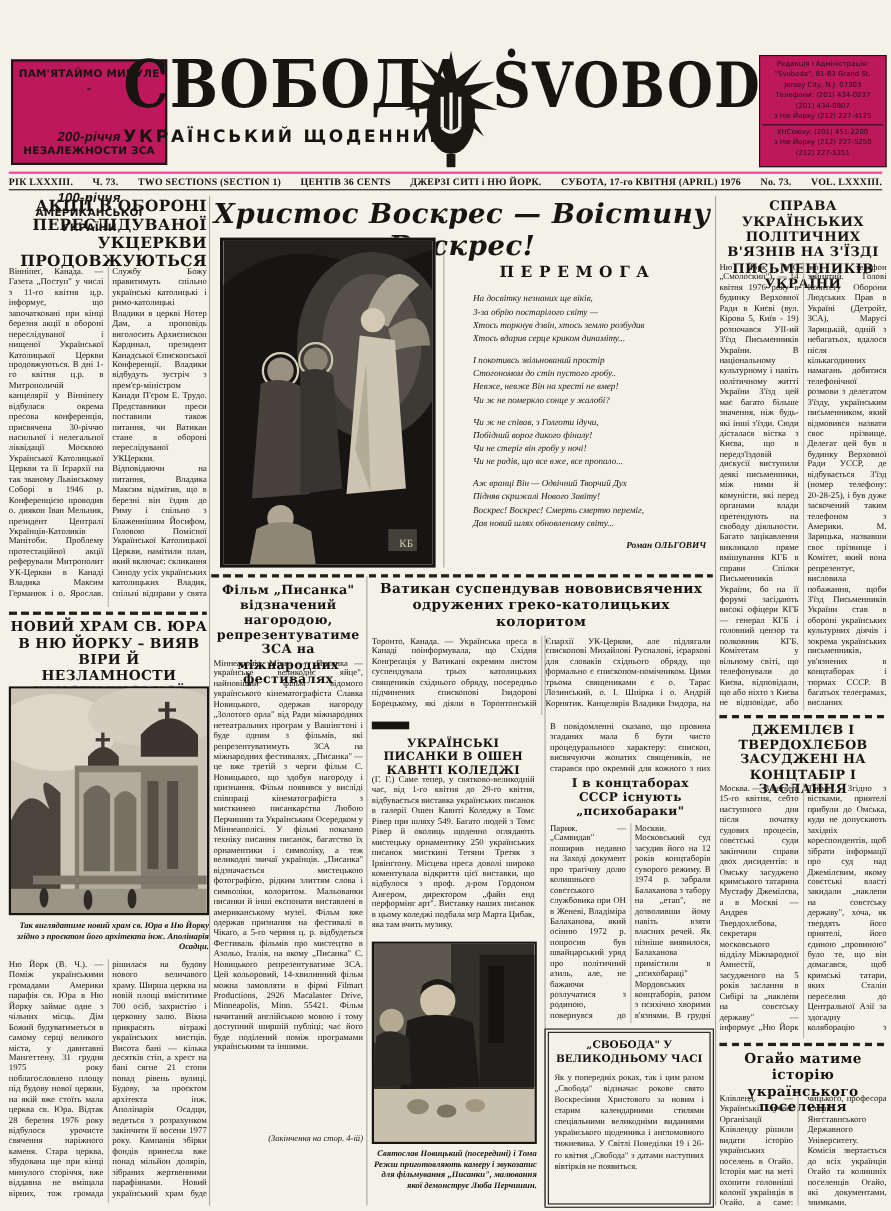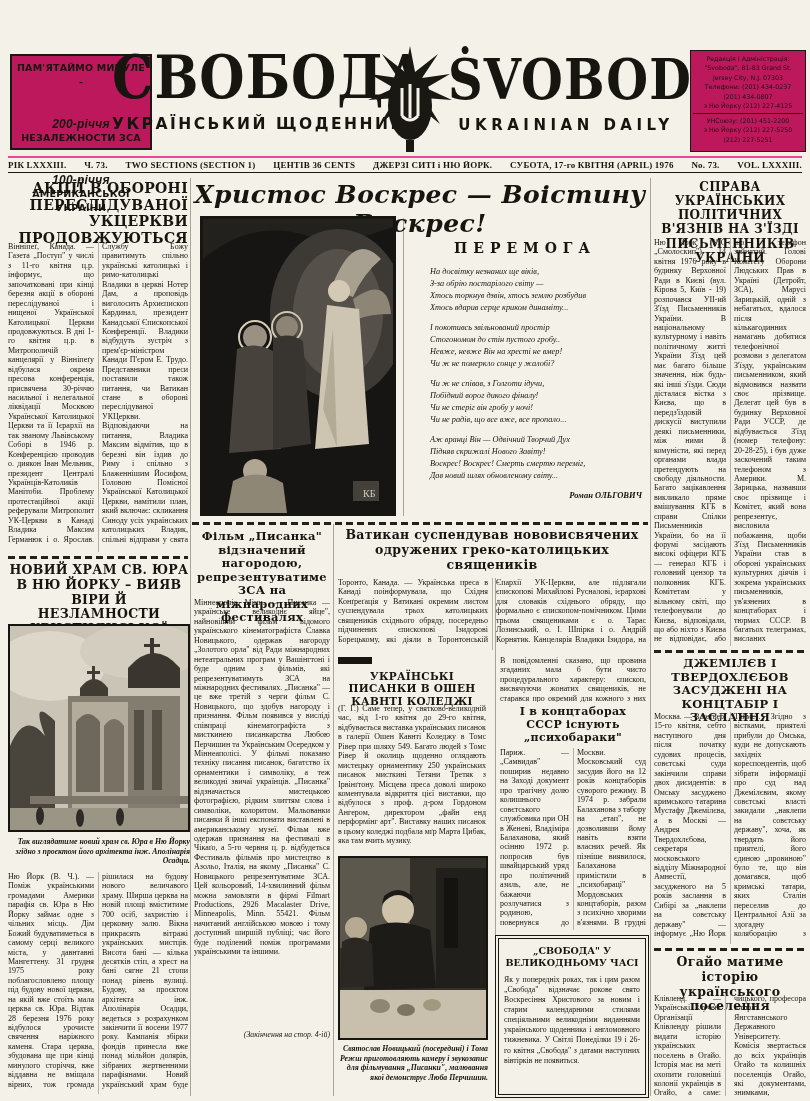--- a/index.html
+++ b/index.html
@@ -89,21 +89,20 @@
           <path d="M42 40 v34"></path>
           <path d="M50 44 v28"></path>
         <path d="M34 72 q8 8 16 0"></path>
       </g>
       <rect x="38" y="96" width="8" height="12" fill="#1a1813"></rect>
     </svg>
   </div>
 
   <div id="lat-title" data-name="masthead-latin">
     <div class="big" data-name="paper-title-latin">ṠVOBODA</div>
-    <div class="sub" data-name="paper-subtitle-latin">UKRAINIAN DAILY</div>
   </div>
 
   <div id="mast-right" class="mbox" data-name="contact-box">
     <div class="mr" data-name="contact-line">Редакція і Адміністрація:</div>
     <div class="mr" data-name="contact-line">"Svoboda", 81-83 Grand St.</div>
     <div class="mr" data-name="contact-line">Jersey City, N.J. 07303</div>
     <div class="mr" data-name="contact-line">Телефони:  (201) 434-0237</div>
     <div class="mr" data-name="contact-line">(201) 434-0807</div>
     <div class="mr" data-name="contact-line">з Ню Йорку  (212) 227-4125</div>
     <div class="grp2">
@@ -212,21 +211,21 @@
 Воскрес! Воскрес! Смерть смертю переміг,
 Дав новий шлях обновленому світу...</div>
     <div class="pauthor" data-name="poem-author">Роман ОЛЬГОВИЧ</div>
   </div>
   <div class="squig" style="left:192px;top:522px;width:456px;" data-name="section-divider"></div>
 
   <div class="abs hl" style="left:194px;top:530px;width:136px;font-size:11.5px;" data-name="article-film-headline">Фільм „Писанка" відзначений нагородою, репрезентуватиме ЗСА на міжнародних фестивалях</div>
   <div class="abs body-txt" style="left:194px;top:598px;width:136px;height:428px;" data-name="article-film-body">Міннеаполіс, Мінн. — „Писанка — українське великоднє яйце", найновіший фільм відомого українського кінематографіста Славка Новицького, одержав нагороду „Золотого орла" від Ради міжнародних нетеатральних програм у Вашінгтоні і буде одним з фільмів, які репрезентуватимуть ЗСА на міжнародних фестивалях. „Писанка" — це вже третій з черги фільм С. Новицького, що здобув нагороду і признання. Фільм появився у висліді співпраці кінематографіста з мисткинею писанкарства Любою Перчишин та Українським Осередком у Міннеаполісі. У фільмі показано техніку писання писанок, багатство їх орнаментики і символіку, а теж великодні звичаї українців. „Писанка" відзначається мистецькою фотографією, рідким злиттям слова і символіки, колоритом. Мальованки писанки й інші експонати виставлені в американському музеї. Фільм вже одержав признання на фестивалі в Чікаґо, а 5-го червня ц. р. відбудеться Фестиваль фільмів про мистецтво в Азольо, Італія, на якому „Писанка" С. Новицького репрезентуватиме ЗСА. Цей кольоровий, 14-хвилинний фільм можна замовляти в фірмі Filmart Productions, 2926 Macalaster Drive, Minneapolis, Minn. 55421. Фільм начитаний англійською мовою і тому доступний ширшій публіці; час його буде поділений поміж програмами українськими та іншими.</div>
   <div class="abs" style="left:194px;top:1030px;width:136px;font-size:7.8px;font-style:italic;text-align:right;" data-name="article-film-continuation">(Закінчення на стор. 4-ій)</div>
 
-  <div class="abs hl" style="left:338px;top:528px;width:308px;font-size:12.5px;" data-name="article-vatican-headline">Ватикан суспендував нововисвячених одружених греко-католицьких священиків</div>
+  <div class="abs hl" style="left:338px;top:528px;width:308px;font-size:12.5px;" data-name="article-vatican-headline">Ватикан суспендував нововисвячених одружених греко-католицьких колоритом</div>
   <div class="abs body-txt" style="left:338px;top:578px;width:308px;height:72px;" data-name="article-vatican-body">
     <div class="cols2">Торонто, Канада. — Українська преса в Канаді поінформувала, що Східня Конґреґація у Ватикані окремим листом суспендувала трьох католицьких священиків східнього обряду, посередньо підчинених єпископові Ізидорові Борецькому, які діяли в Торонтонській Єпархії УК-Церкви, але підлягали єпископові Михайлові Русналові, ієрархові для словаків східнього обряду, що формально є єпископом-помічником. Цими трьома священиками є о. Тарас Лозинський, о. І. Шпірка і о. Андрій Корнятик. Канцелярія Владики Ізидора, на запитання представників преси, вияснила, що суспендовані можуть носити ряси, але їм заборонено відправляти Службу Божу і сповідати вірних. Рівночасно аґентство Ройтер повідомило з Ватикану, що Східня Конґреґація також завісила в правах виконування душпастирських обов'язків висвяченого недавно Блаженнішим Патріярхом Йосифом о. Зенона Хрущa з Венесуелі, одруженого і батька двох дітей.</div>
   </div>
   <div class="abs body-txt" style="left:500px;top:656px;width:146px;height:46px;" data-name="article-vatican-body2">В повідомленні сказано, що провина згаданих мала б бути чисто процедурального характеру: єпископ, висвячуючи жонатих священиків, не старався про окремий для кожного з них дозвіл, вимаганий Ватиканом.</div>
 
   <div class="abs" style="left:338px;top:652px;width:148px;" data-name="article-pysanky">
     <span class="sqbullet" data-name="black-bar-ornament"></span>
     <div class="hl" style="font-size:10.5px;" data-name="article-pysanky-headline">УКРАЇНСЬКІ ПИСАНКИ В ОШЕН КАВНТІ КОЛЕДЖІ</div>
   </div>
   <div class="abs body-txt" style="left:338px;top:704px;width:148px;height:148px;" data-name="article-pysanky-body">(Г. Г.) Саме тепер, у святково-великодній час, від 1-го квітня до 29-го квітня, відбувається виставка українських писанок в галерії Ошен Кавнті Коледжу в Томс Рівер при шляху 549. Багато людей з Томс Рівер й околиць щоденно оглядають мистецьку орнаментику 250 українських писанок мисткині Тетяни Третяк з Ірвінґтону. Місцева преса доволі широко коментувала відкриття цієї виставки, що відбулося з проф. д-ром Гордоном Ангером, директором „файн енд перформінг арт". Виставку наших писанок в цьому коледжі подбала мґр Марта Цибак, яка там вчить музику.</div>

